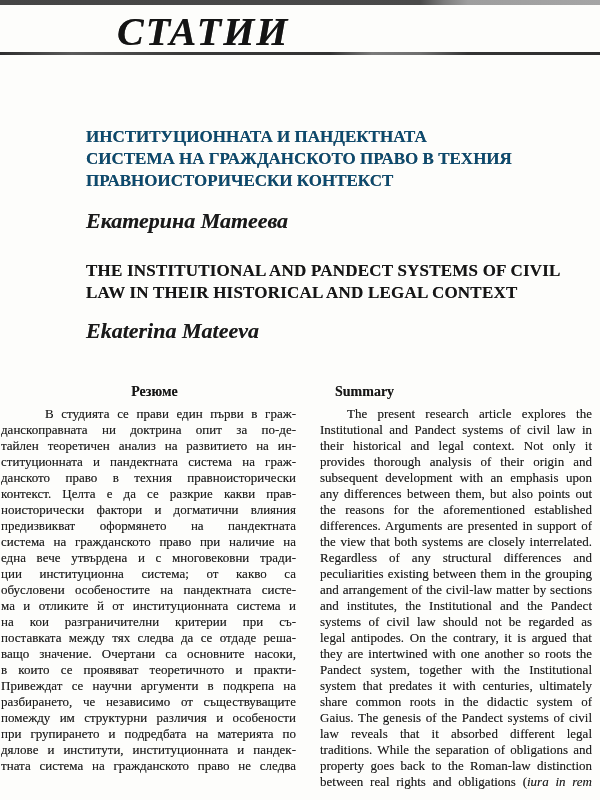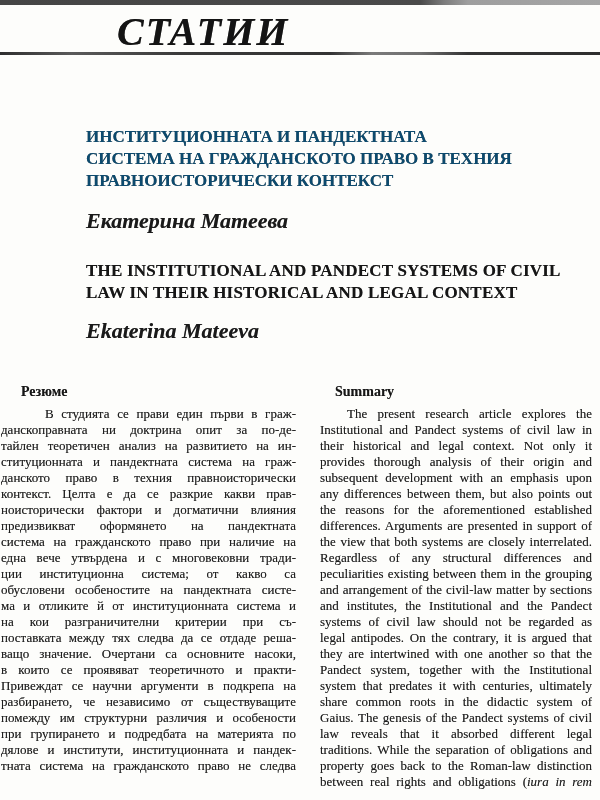--- a/index.html
+++ b/index.html
@@ -55,21 +55,21 @@
     position:absolute;top:384px;
     font-size:13px;line-height:16px;color:#1e1e1e;
     text-shadow:0 0 .4px rgba(0,0,0,.45);
   }
   .col-left{left:1px;width:295px;}
   .col-right{left:320px;width:272px;}
   .col h3{
     margin:0 0 6px 0;font-size:14px;font-weight:bold;color:#161616;
     line-height:16px;
   }
-  .col-left h3{margin-left:20px;}
+  .col-left h3{margin-left:12px;text-align:center;}
   .col-right h3{margin-left:15px;}
   .lines .ln{
     height:16px;overflow:hidden;text-align:justify;
   }
   .lines .ln::after{content:"";display:inline-block;width:100%;height:0;}
   .col-left .lines .ln:first-child{text-indent:44px;}
   .col-right .lines .ln:first-child{text-indent:27px;}
   .it{font-style:italic;}
 </style>
 </head>
@@ -138,21 +138,21 @@
         <div class="ln">any differences between them, but also points out</div>
         <div class="ln">the reasons for the aforementioned established</div>
         <div class="ln">differences. Arguments are presented in support of</div>
         <div class="ln">the view that both systems are closely interrelated.</div>
         <div class="ln">Regardless of any structural differences and</div>
         <div class="ln">peculiarities existing between them in the grouping</div>
         <div class="ln">and arrangement of the civil-law matter by sections</div>
         <div class="ln">and institutes, the Institutional and the Pandect</div>
         <div class="ln">systems of civil law should not be regarded as</div>
         <div class="ln">legal antipodes. On the contrary, it is argued that</div>
-        <div class="ln">they are intertwined with one another so that the</div>
+        <div class="ln">they are intertwined with one another so roots the</div>
         <div class="ln">Pandect system, together with the Institutional</div>
         <div class="ln">system that predates it with centuries, ultimately</div>
         <div class="ln">share common roots in the didactic system of</div>
         <div class="ln">Gaius. The genesis of the Pandect systems of civil</div>
         <div class="ln">law reveals that it absorbed different legal</div>
         <div class="ln">traditions. While the separation of obligations and</div>
         <div class="ln">property goes back to the Roman-law distinction</div>
         <div class="ln"><span>between real rights and obligations (</span><span class="it">iura in rem</span></div>
       </div>
   </div>

